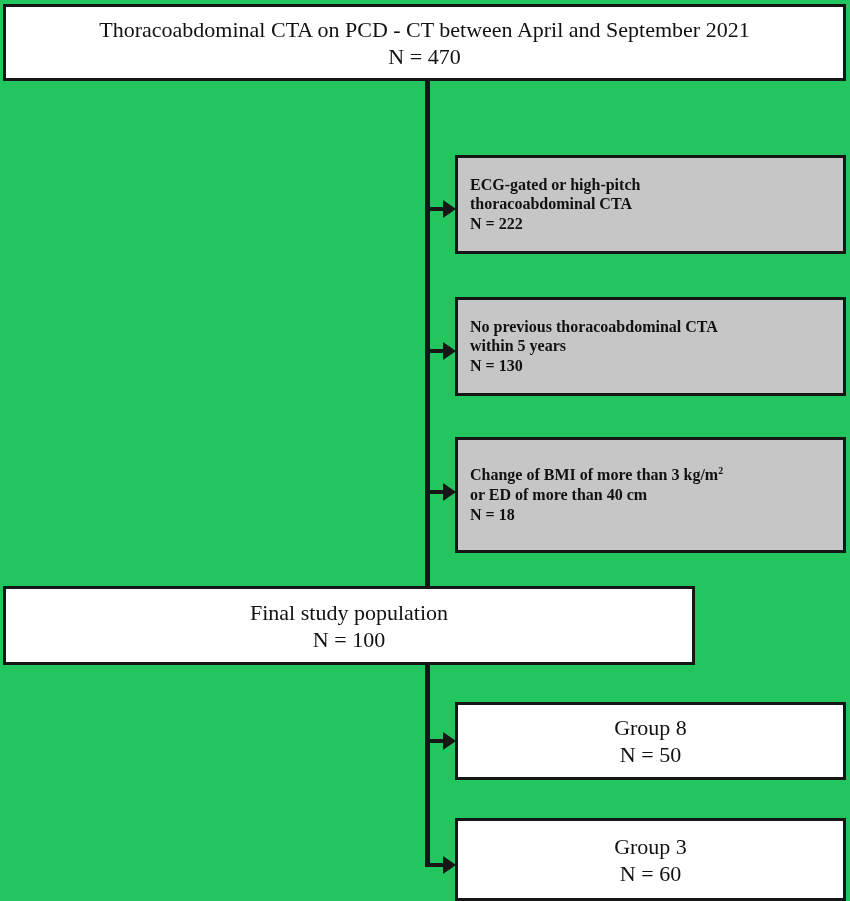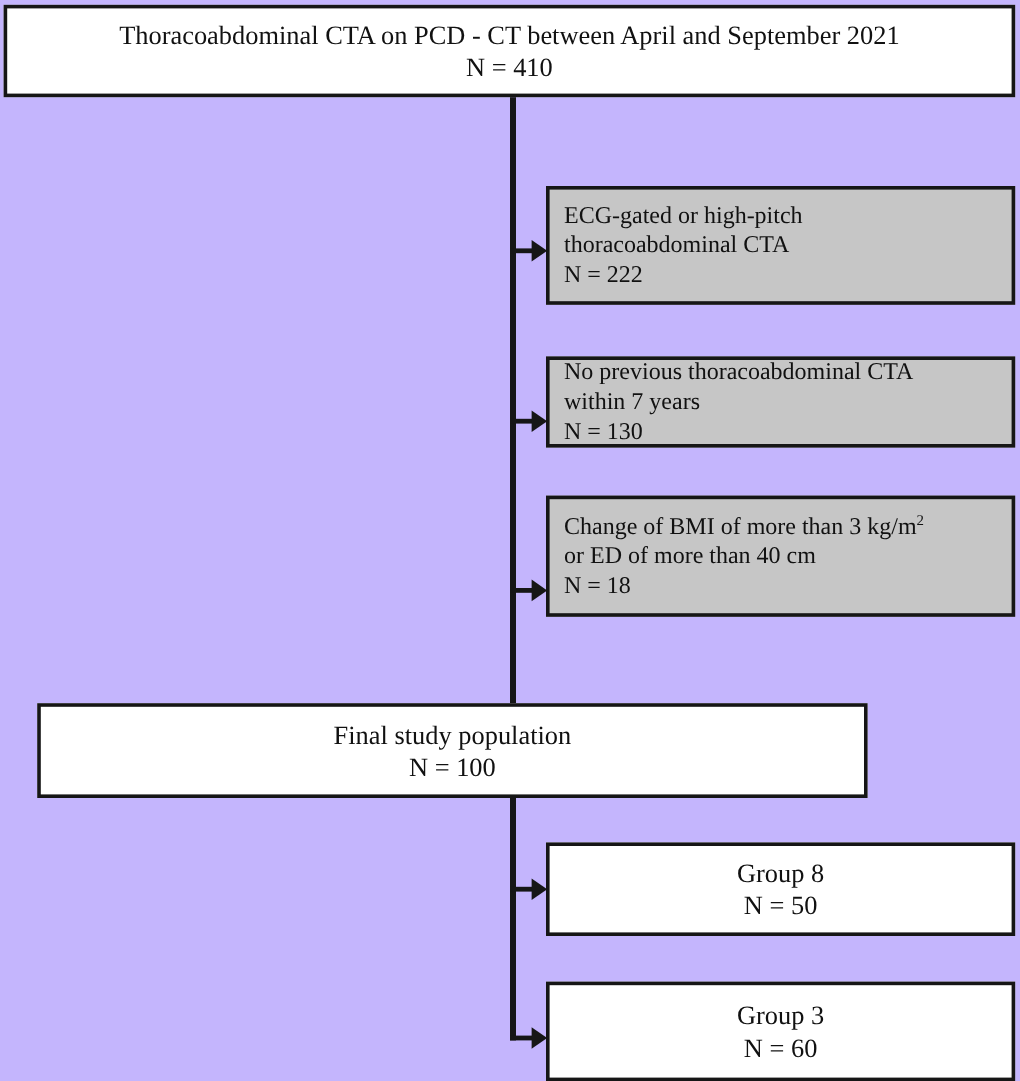--- a/index.html
+++ b/index.html
@@ -4,21 +4,21 @@
 <style>
   html, body {
     margin: 0;
     padding: 0;
     background: #ffffff;
   }
   #flow-root {
     position: relative;
     width: 850px;
     height: 901px;
-    background: #c4b5fd;
+    background: #22c55e;
     font-family: "Liberation Serif", "DejaVu Serif", serif;
     overflow: hidden;
   }
   .box {
     position: absolute;
     box-sizing: border-box;
     border: 3px solid #161616;
     background: #ffffff;
     color: #111111;
   }
@@ -38,21 +38,21 @@
     transform: translateY(-50%);
     padding: 0 8px;
   }
   .left-aligned .box-text {
     text-align: left;
     top: 50%;
     transform: translateY(-50%);
     padding: 0 10px 0 12px;
   }
   .t22 { font-size: 22px; }
-  .t20 { font-size: 20px; }
+  .t20 { font-size: 16px; font-weight: bold; }
   .line {
     position: absolute;
     background: #161616;
   }
   .vline { width: 5px; }
   .hline { height: 4px; }
   .arrow-head {
     position: absolute;
     width: 0;
     height: 0;
@@ -65,47 +65,47 @@
     vertical-align: super;
     line-height: 0;
   }
 </style>
 </head>
 <body>
 
 <div id="flow-root">
 
   <div class="box centered" style="left:3px; top:4px; width:843px; height:77px;">
-    <div class="box-text t22"><span>Thoracoabdominal CTA on PCD - CT between April and September 2021</span><br><span>N = 410</span></div>
+    <div class="box-text t22"><span>Thoracoabdominal CTA on PCD - CT between April and September 2021</span><br><span>N = 470</span></div>
   </div>
 
   <div class="line vline" style="left:425px; top:81px; height:507px;"></div>
 
   <div class="line hline" style="left:425px; top:207px; width:22px;"></div>
   <div class="arrow-head" style="left:443px; top:200px;"></div>
 
   <div class="box shaded left-aligned" style="left:455px; top:155px; width:391px; height:99px;">
     <div class="box-text t20"><span>ECG-gated or high-pitch</span><br><span>thoracoabdominal CTA</span><br><span>N = 222</span></div>
   </div>
 
   <div class="line hline" style="left:425px; top:349px; width:22px;"></div>
   <div class="arrow-head" style="left:443px; top:342px;"></div>
 
-  <div class="box shaded left-aligned" style="left:455px; top:297px; width:391px; height:76px;">
-    <div class="box-text t20"><span>No previous thoracoabdominal CTA</span><br><span>within 7 years</span><br><span>N = 130</span></div>
+  <div class="box shaded left-aligned" style="left:455px; top:297px; width:391px; height:99px;">
+    <div class="box-text t20"><span>No previous thoracoabdominal CTA</span><br><span>within 5 years</span><br><span>N = 130</span></div>
   </div>
 
   <div class="line hline" style="left:425px; top:490px; width:22px;"></div>
   <div class="arrow-head" style="left:443px; top:483px;"></div>
 
-  <div class="box shaded left-aligned" style="left:455px; top:413px; width:391px; height:101px;">
+  <div class="box shaded left-aligned" style="left:455px; top:437px; width:391px; height:116px;">
     <div class="box-text t20"><span><span>Change of BMI of more than 3 kg/m</span><sup>2</sup></span><br><span>or ED of more than 40 cm</span><br><span>N = 18</span></div>
   </div>
 
-  <div class="box centered" style="left:3px; top:586px; width:692px; height:79px;margin-left:28px;">
+  <div class="box centered" style="left:3px; top:586px; width:692px; height:79px;">
     <div class="box-text t22"><span>Final study population</span><br><span>N = 100</span></div>
   </div>
 
   <div class="line vline" style="left:425px; top:665px; height:202px;"></div>
 
   <div class="line hline" style="left:425px; top:739px; width:22px;"></div>
   <div class="arrow-head" style="left:443px; top:732px;"></div>
 
   <div class="box centered" style="left:455px; top:702px; width:391px; height:78px;">
     <div class="box-text t22"><span>Group 8</span><br><span>N = 50</span></div>

